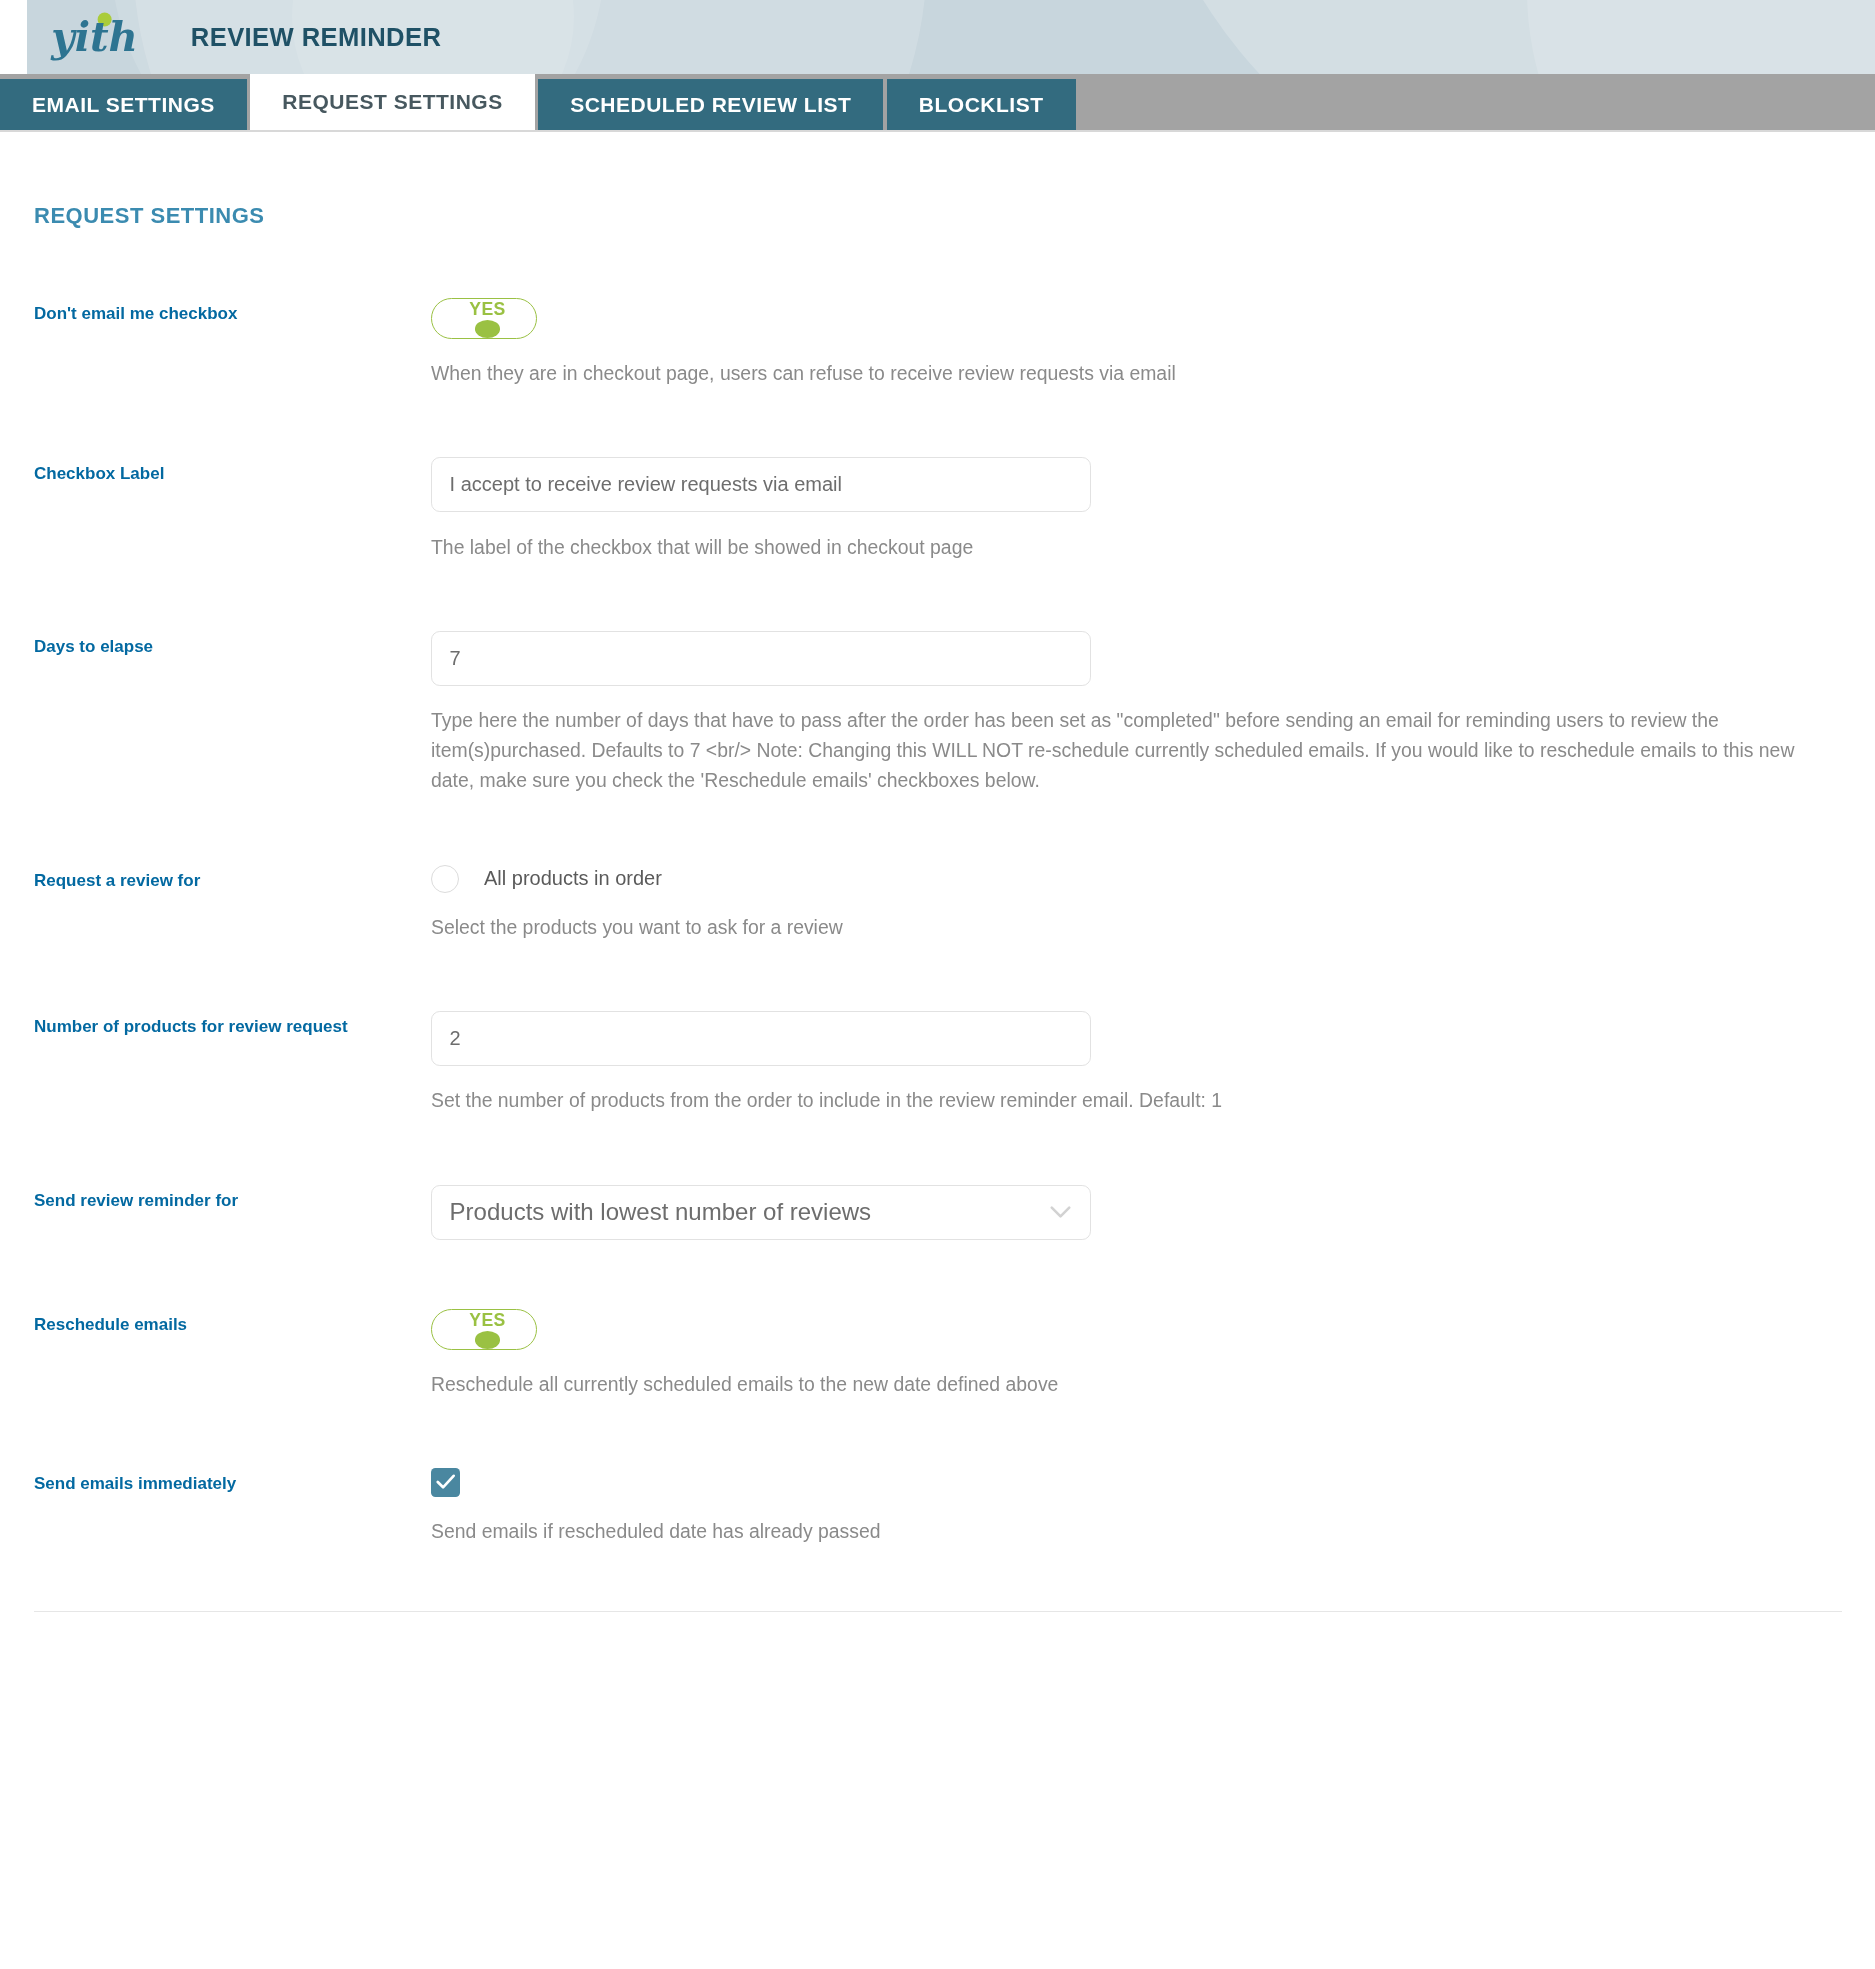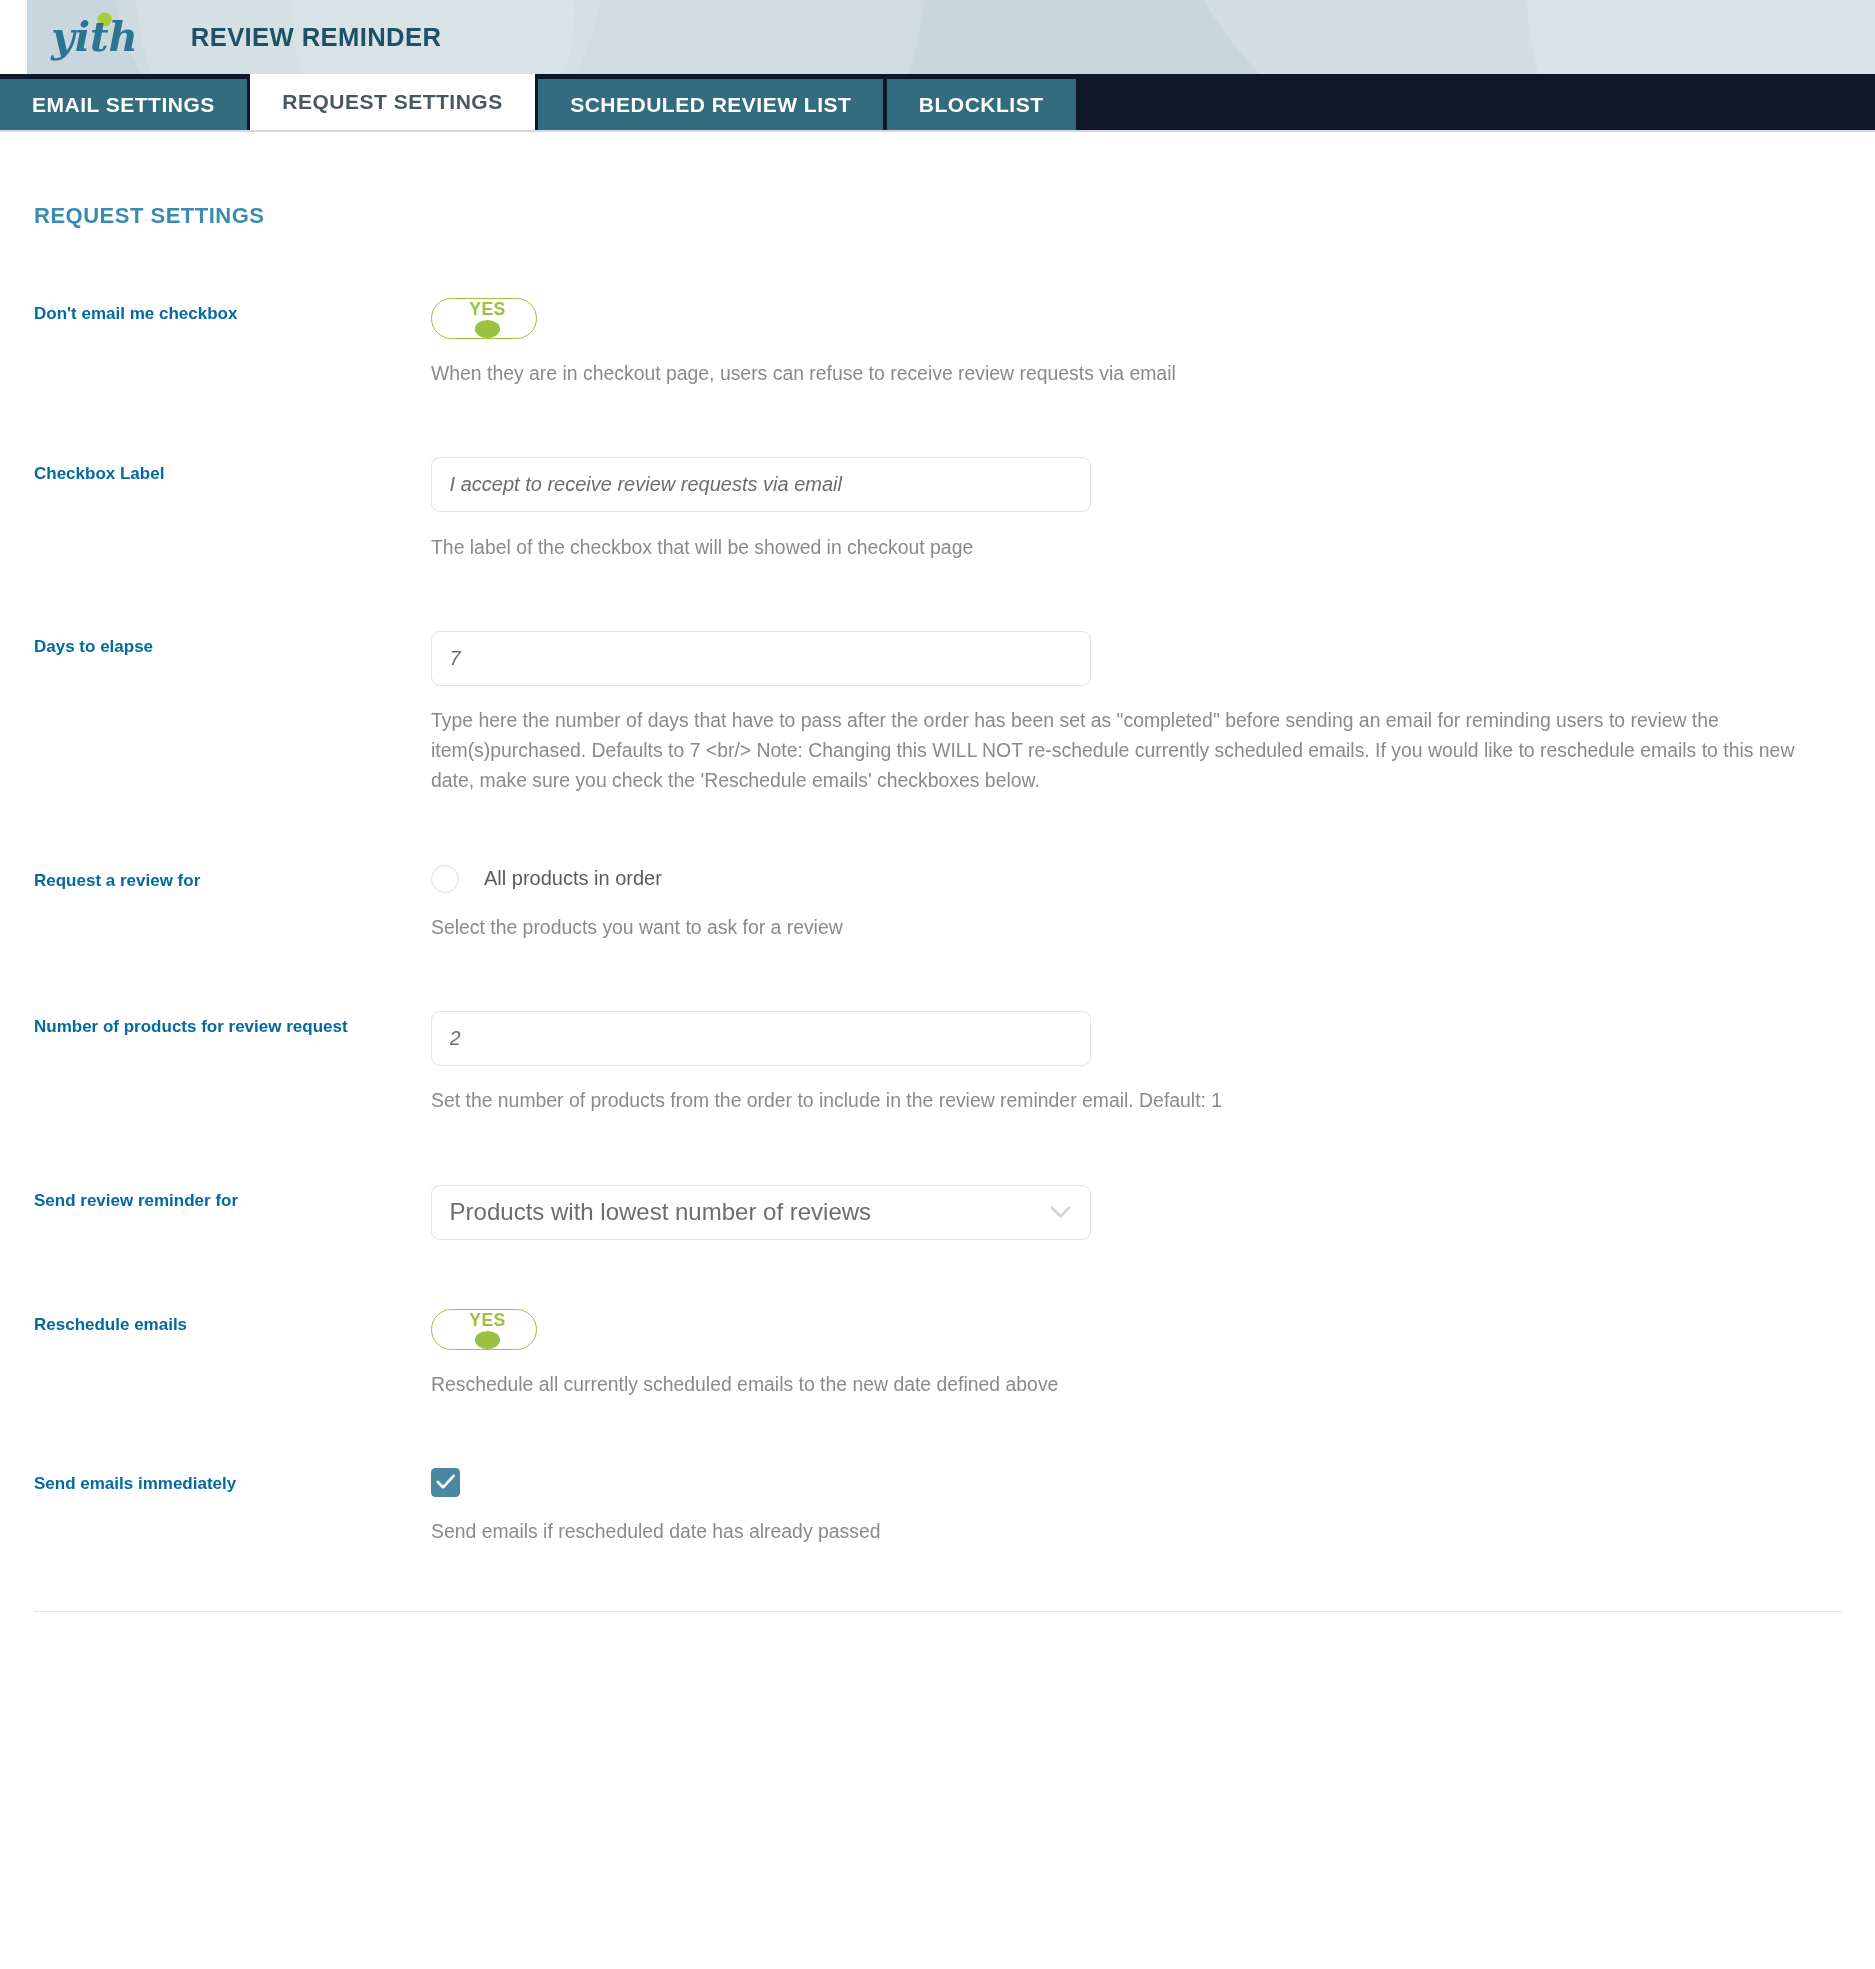--- a/index.html
+++ b/index.html
@@ -75,21 +75,21 @@
     color: #1f5166;
     font-size: 25.6px;
     font-weight: bold;
     letter-spacing: 0.4px;
   }
 
   
   .tabs-bar {
     position: relative;
     height: 58px;
-    background: #0f172a;
+    background: #a3a3a3;
     border-bottom: 2.6px solid #d8d8d8;
     display: flex;
     align-items: flex-end;
     padding-left: 0;
   }
   .tab {
     height: 51px;
     padding: 0 32px;
     display: flex;
     align-items: center;
@@ -183,21 +183,20 @@
     width: 660px;
     height: 55px;
     border: 1.8px solid #e2e2e2;
     border-radius: 8.8px;
     background: #ffffff;
     color: #6d6d6d;
     font-size: 20px;
     font-family: "Liberation Sans", sans-serif;
     padding: 0 17.6px;
     outline: none;
-    font-style: italic;
   }
   .text-input::placeholder { color: #6d6d6d; }
 
   
   .select-wrap {
     position: relative;
     width: 660px;
     height: 55px;
   }
   .select-box {

